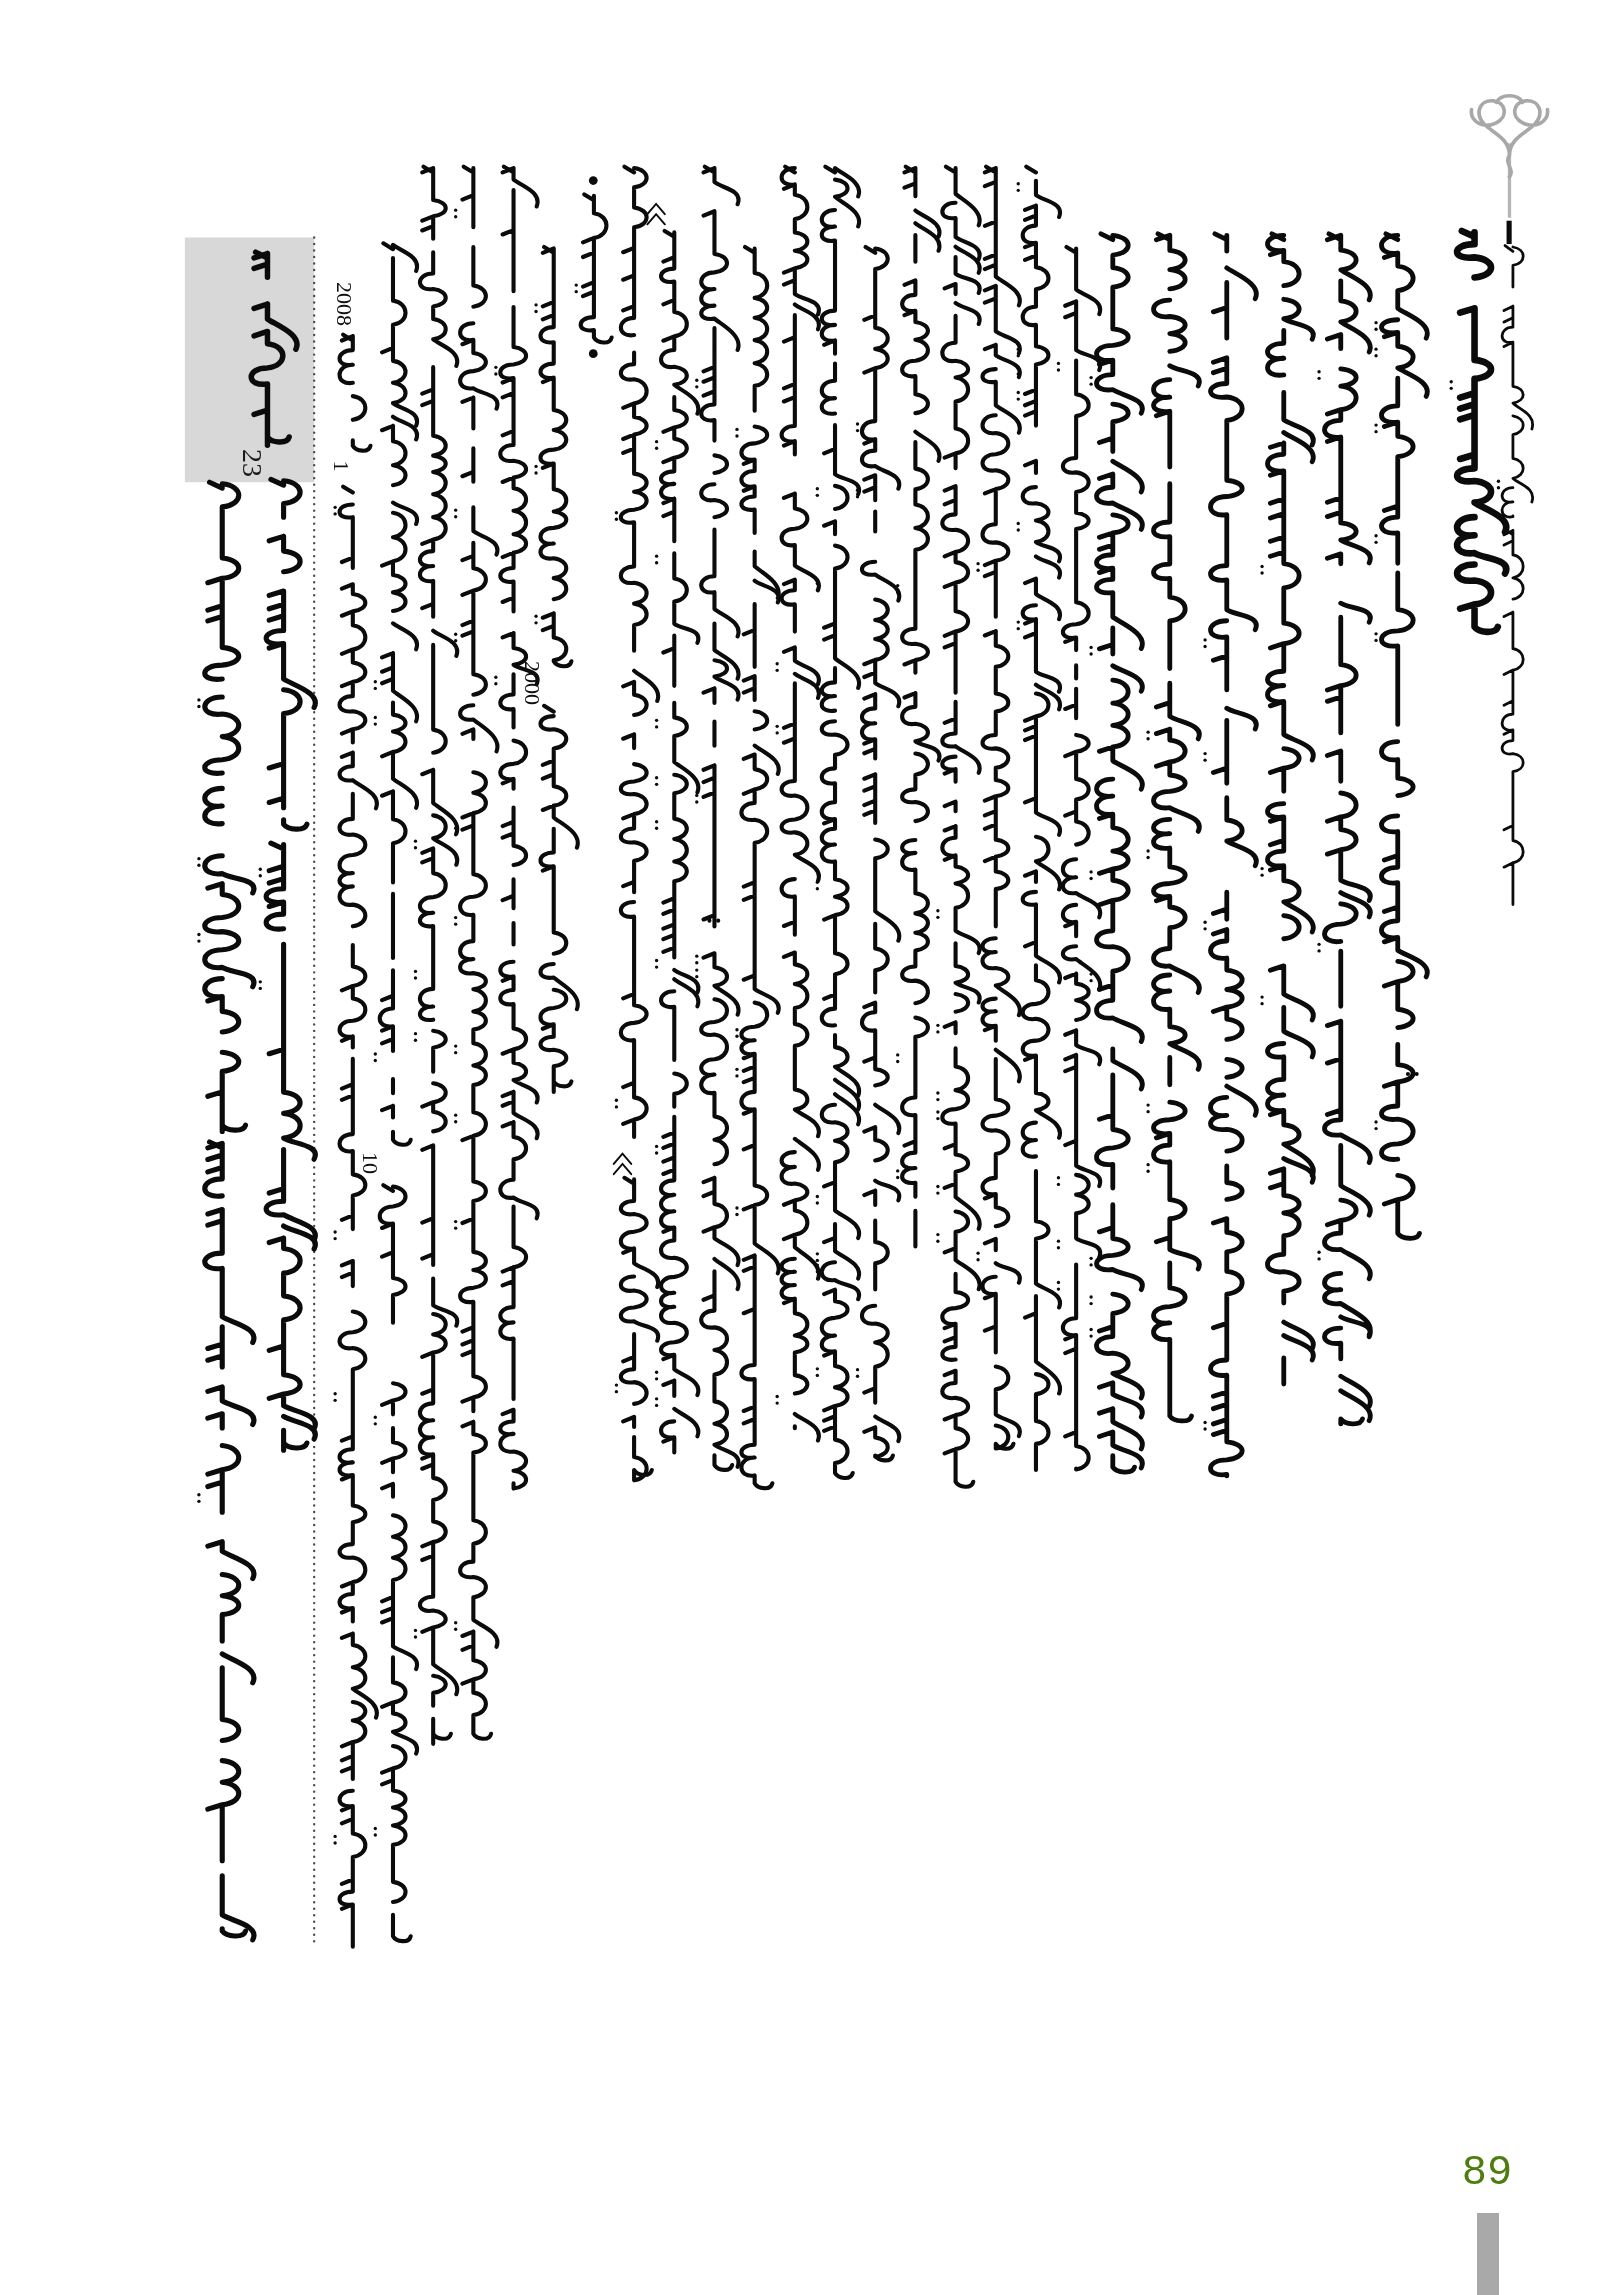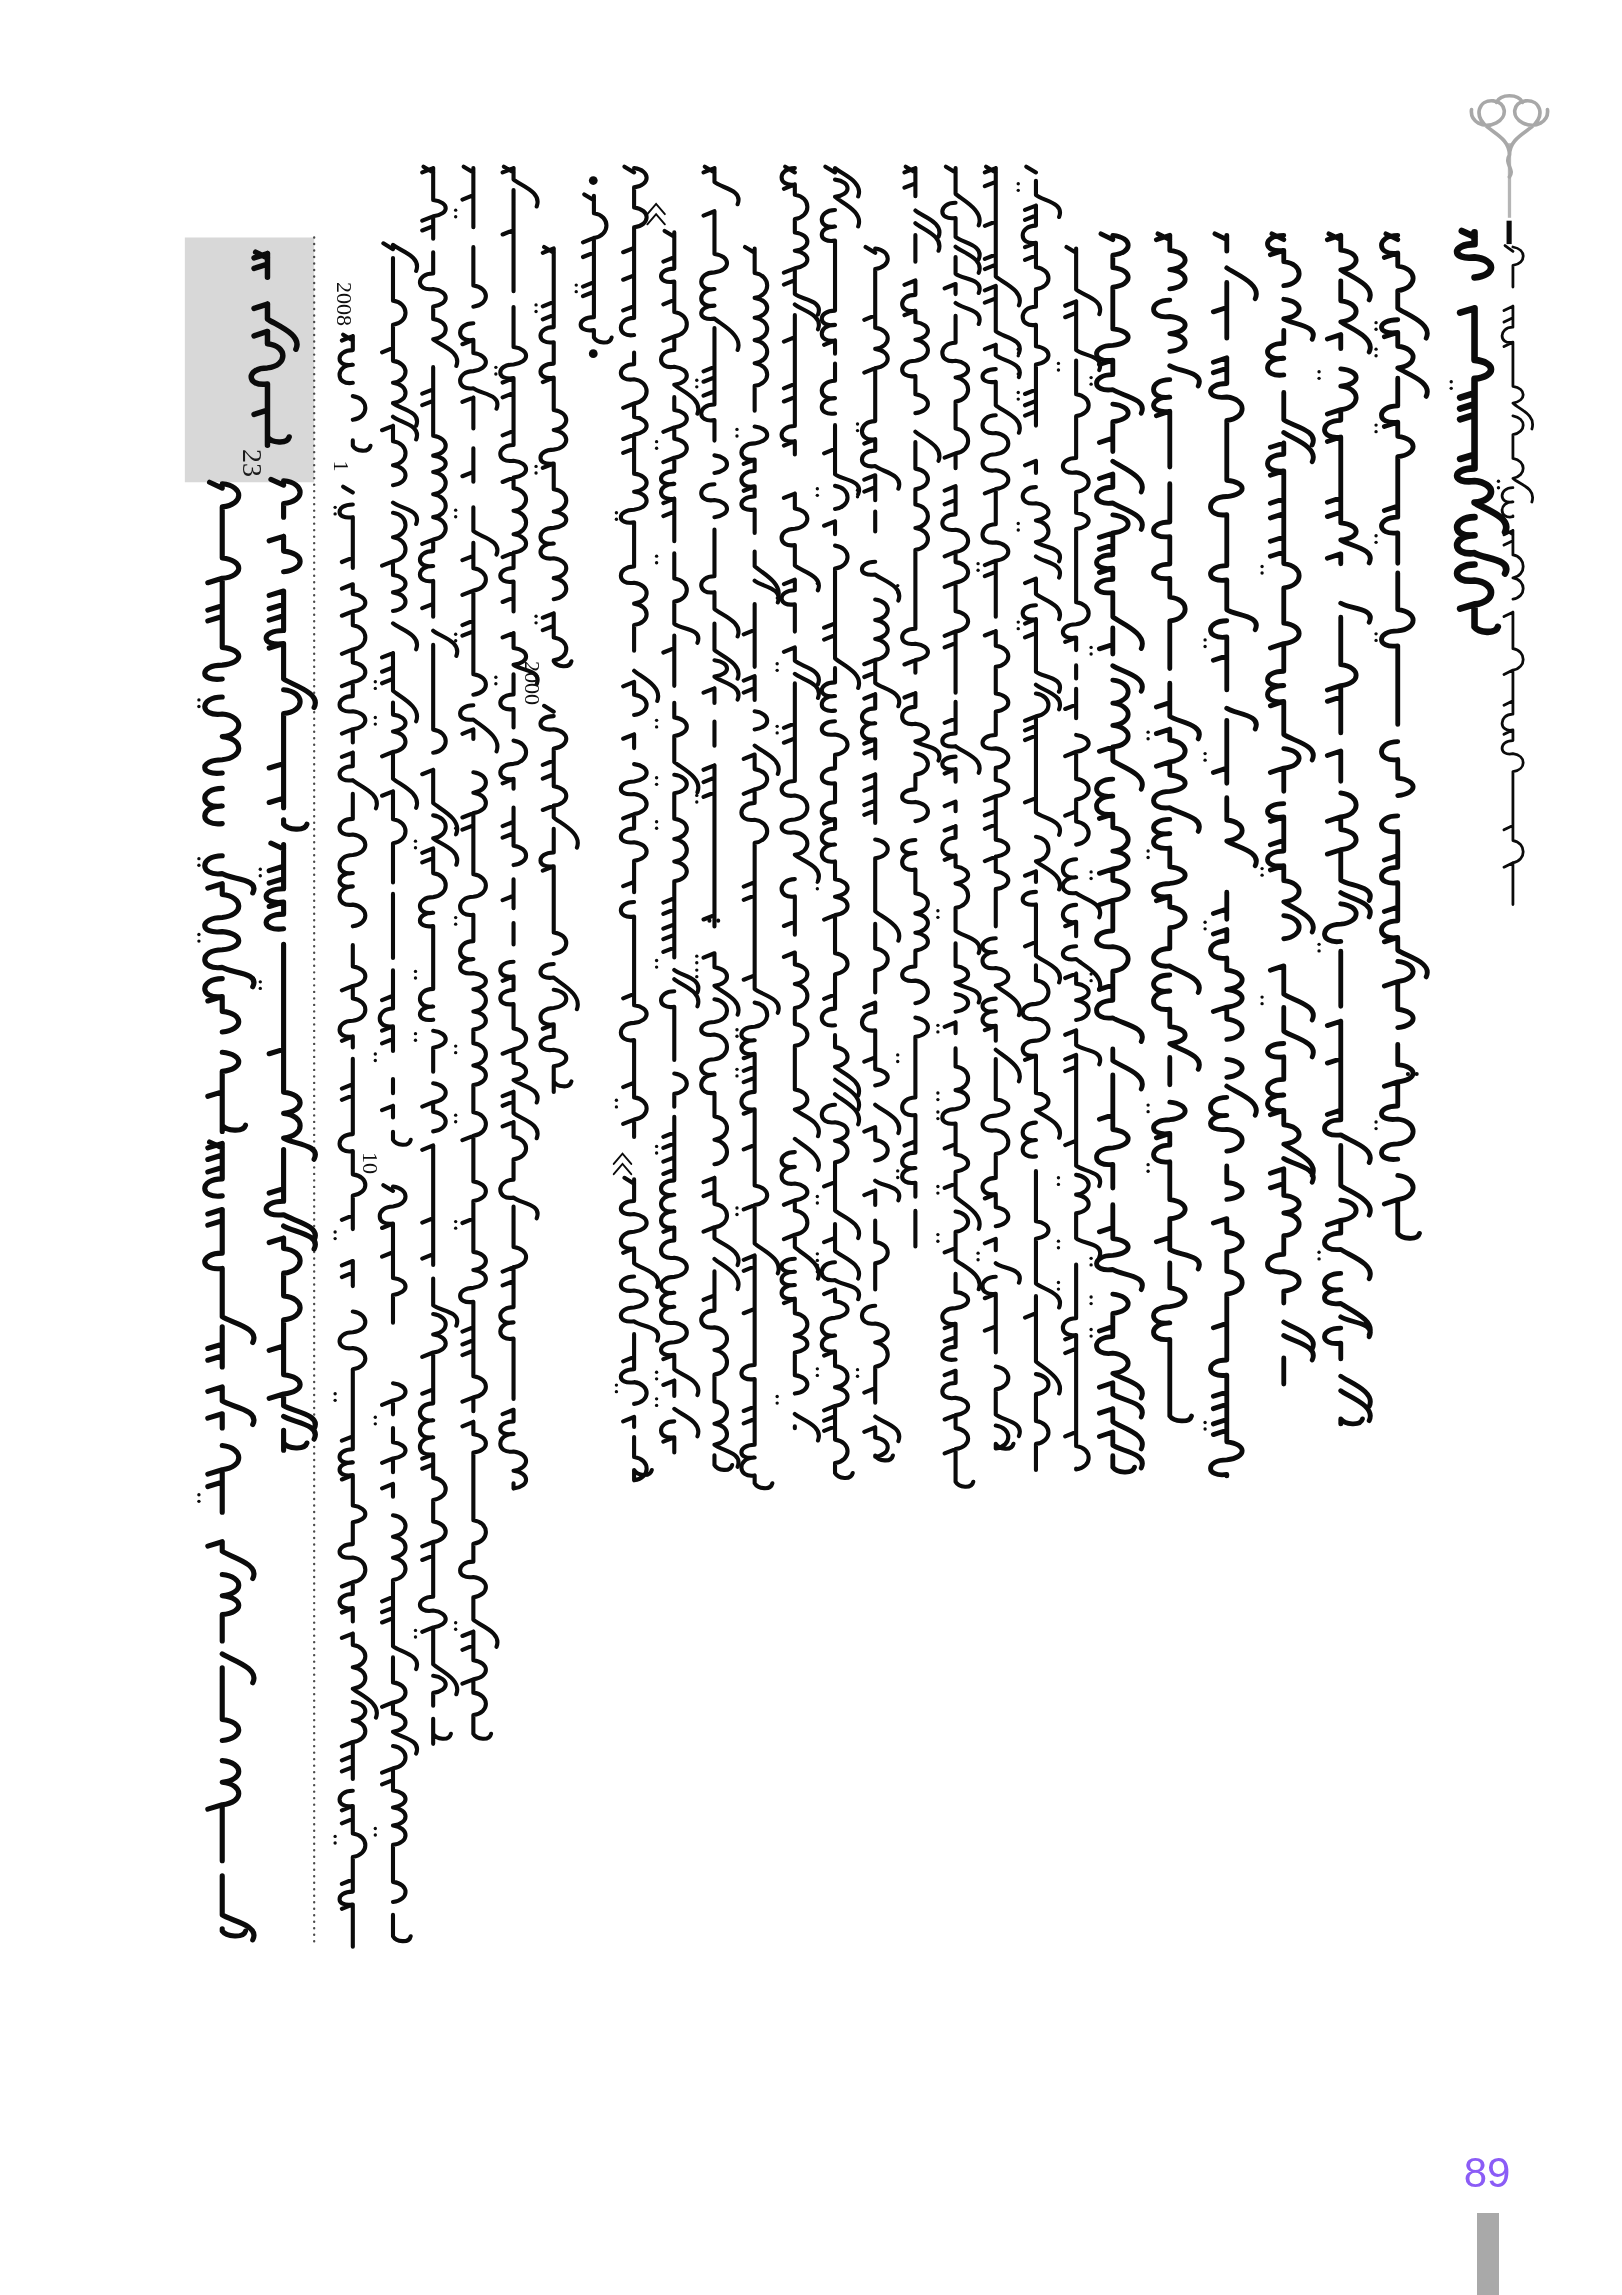--- a/index.html
+++ b/index.html
@@ -1,21 +1,21 @@
 <!DOCTYPE html>
 <html style="font-size:11.7px"><head>
 <meta charset="utf-8">
 <style>
   html,body{margin:0;padding:0;background:#e8e8e8;}
   .page{position:relative;width:1622px;height:2295px;background:#ffffff;overflow:hidden;
         font-family:"Liberation Serif",serif;}
   svg.art{position:absolute;left:0;top:0;}
   .num{position:absolute;color:#101010;font-family:"Liberation Serif",serif;
        transform:translate(-50%,-50%) rotate(90deg);white-space:nowrap;line-height:1;}
-  .pagenum{position:absolute;color:#8b5cf6;font-family:Liberation Sans, sans-serif;
+  .pagenum{position:absolute;color:#4d7c0f;font-family:Liberation Mono, monospace;
        transform:translate(-50%,-50%);line-height:1;}
   .boxlabel{position:absolute;color:#1a1a1a;font-family:"Liberation Serif",serif;
        transform:translate(-50%,-50%) rotate(90deg);line-height:1;}
   .tab{position:absolute;}
 </style>
 </head>
 <body>
 
 <div class="page">
   <svg class="art" id="art" width="1622" height="2295" viewBox="0 0 2220 3141">

